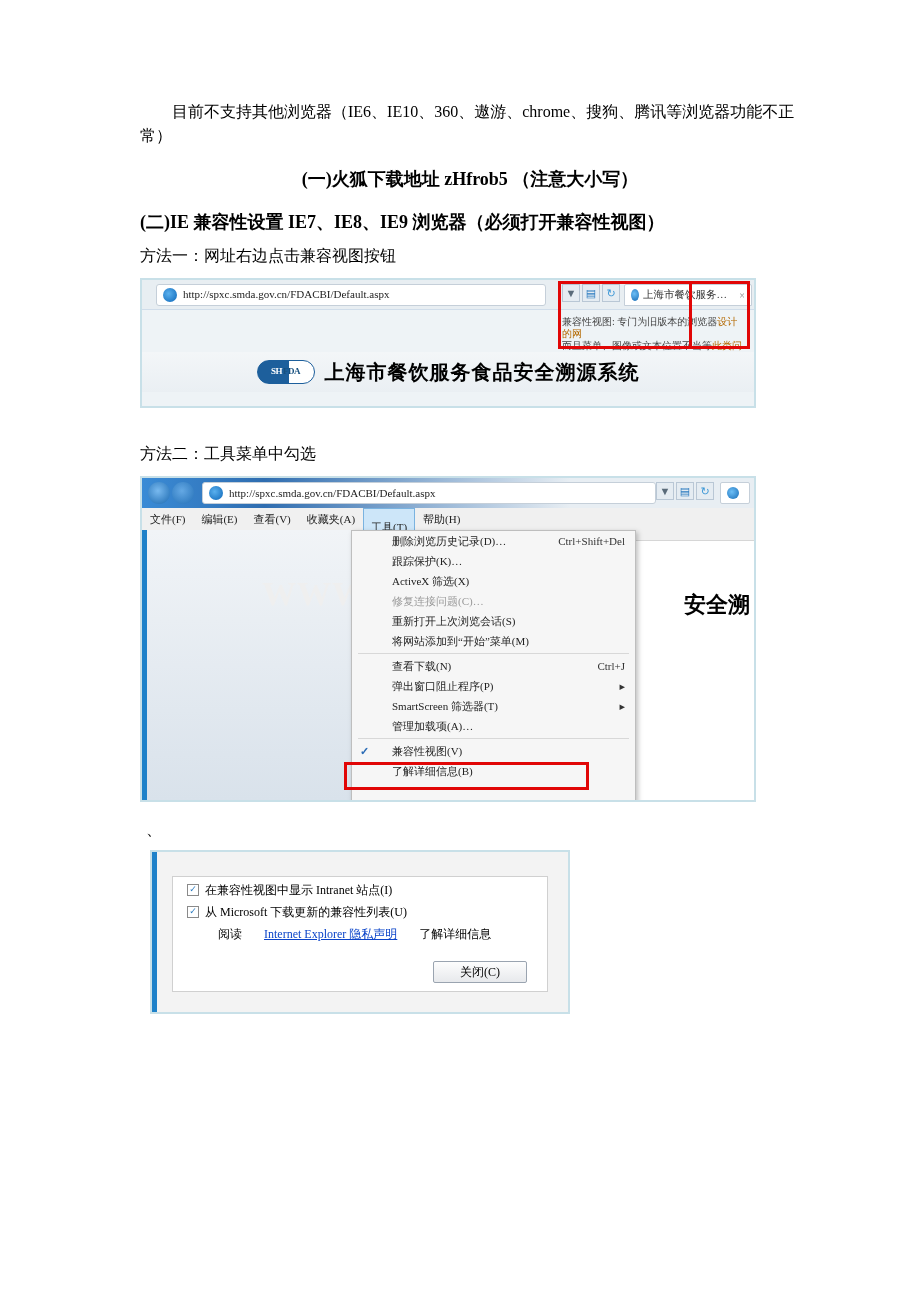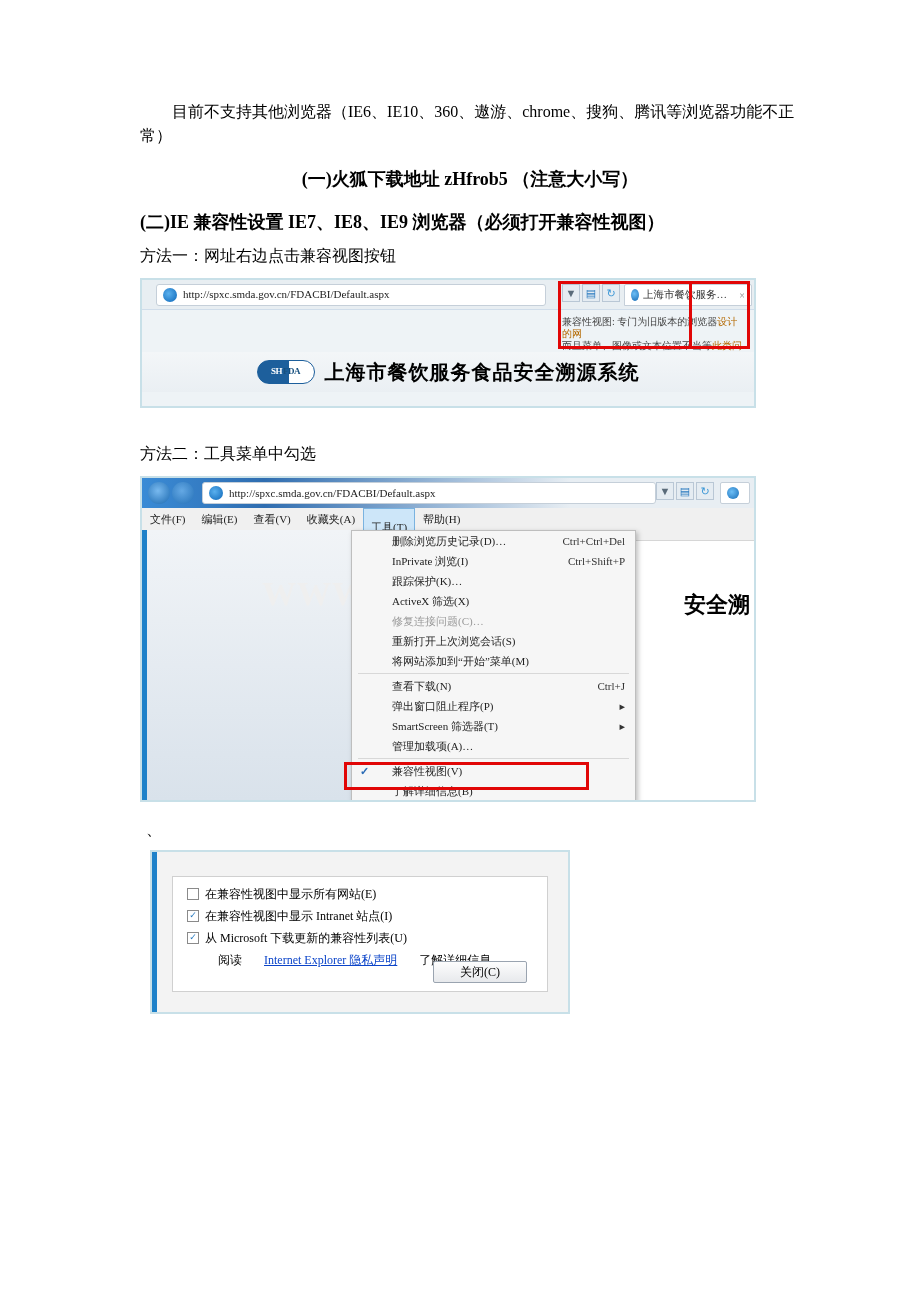--- a/index.html
+++ b/index.html
@@ -141,25 +141,21 @@
     <div class="mi">编辑(E)</div>
     <div class="mi">查看(V)</div>
     <div class="mi">收藏夹(A)</div>
     <div class="mi active">工具(T)</div>
     <div class="mi">帮助(H)</div>
   </div>
   <div class="partialBig">安全溯</div>
   <div class="dropdown" style="height:273px;">
     <div class="row">
         <span class="lbl">删除浏览历史记录(D)…</span>
-        <span class="shc">Ctrl+Ctrl+Del</span>
-      </div>
-    <div class="row">
-        <span class="lbl">InPrivate 浏览(I)</span>
-        <span class="shc">Ctrl+Shift+P</span>
+        <span class="shc">Ctrl+Shift+Del</span>
       </div>
     <div class="row">
         <span class="lbl">跟踪保护(K)…</span>
       </div>
     <div class="row">
         <span class="lbl">ActiveX 筛选(X)</span>
       </div>
     <div class="row">
         <span class="lbl dim">修复连接问题(C)…</span>
       </div>
@@ -195,24 +191,20 @@
       </div>
     <div class="hl" style="top:231px; left:-8px; width:245px; height:28px;"></div>
   </div>
 </div>
 
 <p class="tick">、</p>
 
 <div class="fig3">
   <div class="leftBlue"></div>
   <div class="inner">
-    <div class="chkrow first">
-      <span class="chkbox"></span>
-      <span>在兼容性视图中显示所有网站(E)</span>
-    </div>
     <div class="chkrow">
       <span class="chkbox">✓</span>
       <span>在兼容性视图中显示 Intranet 站点(I)</span>
     </div>
     <div class="chkrow">
       <span class="chkbox">✓</span>
       <span>从 Microsoft 下载更新的兼容性列表(U)</span>
     </div>
     <div class="chkrow" style="margin-left:45px;gap:22px;">
       <span>阅读 </span>

